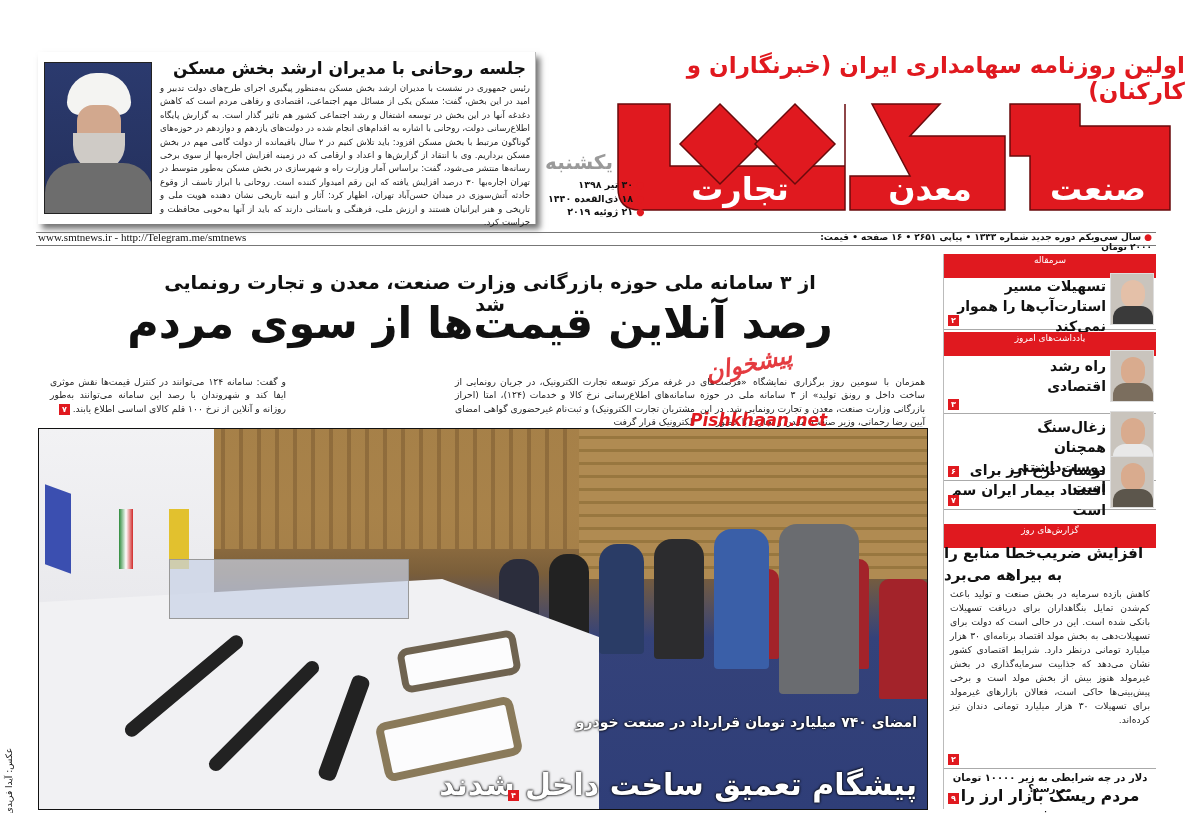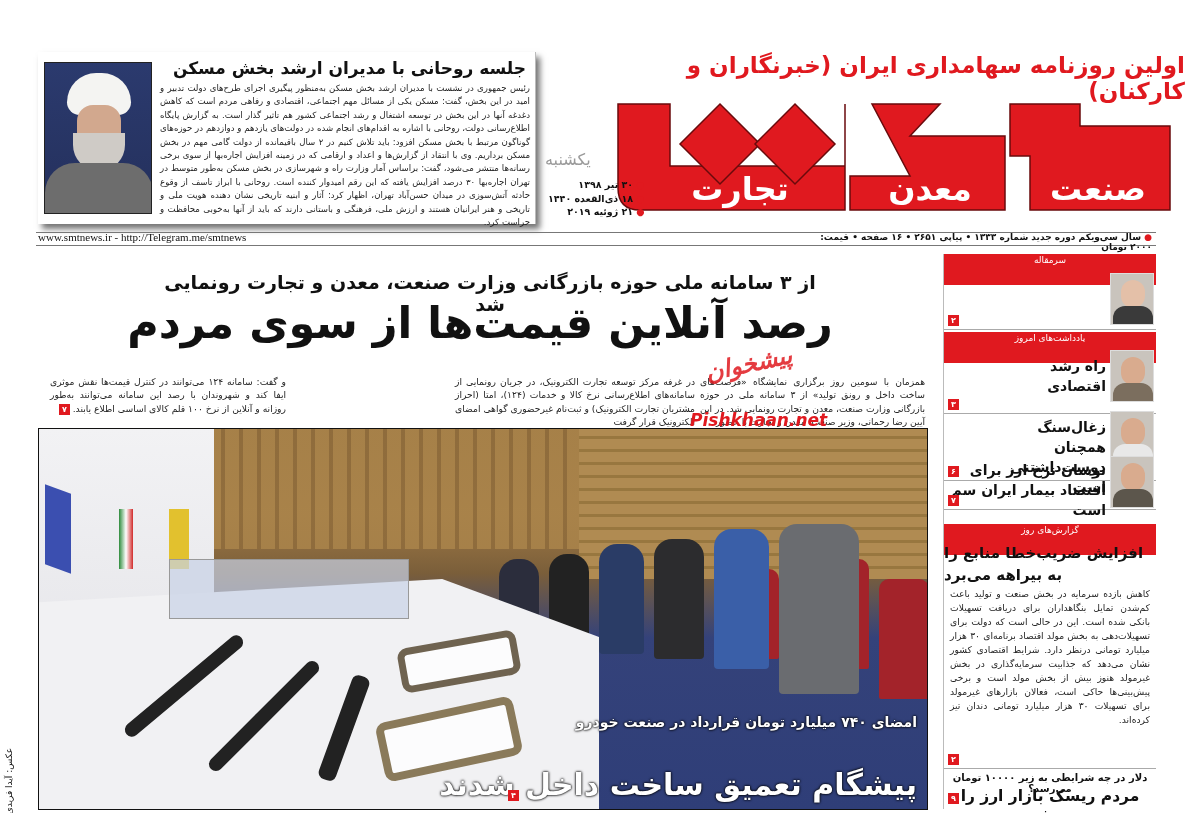--- a/index.html
+++ b/index.html
@@ -16,21 +16,21 @@
   #lead-photo .turban { position:absolute; left:22px; top:10px; width:64px; height:42px; border-radius:32px 32px 14px 14px; background:#f4f4f2; }
   #lead-photo .face { position:absolute; left:32px; top:42px; width:44px; height:46px; border-radius:16px; background:#d2a88e; }
   #lead-photo .beard { position:absolute; left:28px; top:70px; width:52px; height:38px; border-radius:0 0 26px 26px; background:#cfcbc6; }
   #lead-photo .robe { position:absolute; left:0; top:100px; width:108px; height:52px; background:#6d6d6d; border-radius:30px 30px 0 0; }
   #lead-title { left: 156px; top: 58px; width: 370px; font-size: 17px; font-weight: bold; }
   #lead-body { left: 160px; top: 82px; width: 370px; font-size: 8.6px; line-height: 13.4px; color:#222; text-align: justify; }
 
   
   #tagline { left: 640px; top: 52px; width: 545px; font-size: 23px; font-weight: bold; color: #e0191f; text-align: right; letter-spacing: -0.5px; }
   #logo { left: 610px; top: 96px; width: 580px; height: 120px; }
-  #weekday { left: 545px; top: 150px; font-size: 16px; font-weight: normal; color: #9a9a9a; }
+  #weekday { left: 545px; top: 150px; font-size: 20px; font-weight: bold; color: #9a9a9a; }
   #dates { left: 548px; top: 178px; font-size: 9.5px; font-weight: bold; line-height: 13.5px; }
   #dates .dot { color:#e0191f; margin-left:3px; }
 
   
   #rule-top { left: 36px; top: 232px; width: 1120px; height: 1px; background: #777; }
   #rule-bottom { left: 36px; top: 245px; width: 1120px; height: 1px; background: #777; }
   #web-links { left: 38px; top: 231px; font-family: "Liberation Serif", serif; font-size: 11px; }
   #issue-info { left: 800px; top: 232px; width: 352px; font-size: 9px; font-weight: bold; }
   #issue-info .dot { color:#e0191f; }
 
@@ -66,21 +66,21 @@
   .person { position:absolute; border-radius: 18px 18px 4px 4px; }
   .seat { position:absolute; background:#a3232a; border-radius: 10px 10px 2px 2px; }
   #photo-caption-kicker { right: 10px; top: 285px; font-size: 14px; font-weight: bold; color: #fff; text-shadow: 0 0 3px #000,0 0 2px #000; }
   #photo-caption-title1 { right: 10px; top: 305px; font-size: 30px; font-weight: bold; color: #fff; text-shadow: 0 0 3px #000,0 0 2px #000; line-height: 36px; }
   #photo-caption-title2 { right: 10px; top: 338px; font-size: 30px; font-weight: bold; color: #fff; text-shadow: 0 0 3px #000,0 0 2px #000; line-height: 36px; }
   #photo-caption-page { left: 508px; top: 790px; }
   #photo-credit { left: 4px; top: 745px; width: 60px; font-size: 9px; transform: rotate(-90deg); transform-origin: left top; white-space: nowrap; top: 808px; }
 
   
   #sidebar { left: 943px; top: 254px; width: 212px; height: 555px; border-left: 1px solid #bbb; }
-  .sec-head { position:absolute; left: 0; width: 212px; height: 31px; background: #e0191f; color: #fff; font-size: 9px; text-align: center; line-height: 13px; }
+  .sec-head { position:absolute; left: 0; width: 212px; height: 24px; background: #e0191f; color: #fff; font-size: 9px; text-align: center; line-height: 13px; }
   .sb-item { position: absolute; left: 0; width: 212px; border-bottom: 1px solid #aaa; }
   .sb-title { position: absolute; right: 50px; font-size: 14px; font-weight: bold; text-align: right; line-height: 20px; }
   .sb-photo { position: absolute; right: 2px; width: 44px; height: 52px; background: #c9c4bd; border: 1px solid #ddd; overflow:hidden; }
   .sb-photo .h { position:absolute; left:10px; top:6px; width:24px; height:28px; border-radius:12px; background:#d9ab8e; }
   .sb-photo .b { position:absolute; left:2px; top:32px; width:40px; height:22px; border-radius:12px 12px 0 0; background:#3a3a3a; }
   .sb-ref { position:absolute; left: 4px; bottom: 3px; }
   #report-title { left: 0; top: 288px; width: 212px; text-align: center; font-size: 15px; font-weight: bold; line-height: 22px; }
   #report-body { left: 6px; top: 333px; width: 200px; font-size: 9.2px; line-height: 14px; text-align: justify; color: #222; }
   #dollar-kicker { left: 6px; top: 518px; width: 200px; text-align:center; font-size: 10px; font-weight: bold; }
   #dollar-title { left: 0; top: 533px; width: 212px; text-align: center; font-size: 15.5px; font-weight: bold; line-height: 19px; }
@@ -168,20 +168,21 @@
   <div id="ph-gasket1" class="ph"></div>
   <div id="photo-caption-kicker" class="ph rtl">امضای ۷۴۰ میلیارد تومان قرارداد در صنعت خودرو</div>
   <div id="photo-caption-title2" class="ph rtl">پیشگام تعمیق ساخت داخل شدند</div>
 </div>
 <span id="photo-caption-page" class="abs page-ref">۴</span>
 <div id="photo-credit" class="abs rtl">عکس: آیدا فریدی</div>
 
 <div id="sidebar" class="abs">
   <div class="sec-head" style="top:0">سرمقاله</div>
   <div class="sb-item" style="top:14px;height:62px">
+    <div class="sb-title" style="top:8px;width:150px">تسهیلات مسیر استارت‌آپ‌ها را هموار نمی‌کند</div>
     <div class="sb-photo" style="top:5px">
         <div class="h" style="background:#e4c0a8"></div>
         <div class="b"></div>
       </div>
     <span class="sb-ref page-ref">۲</span>
   </div>
 
   <div class="sec-head" style="top:78px">یادداشت‌های امروز</div>
   <div class="sb-item" style="top:92px;height:68px">
     <div class="sb-title" style="top:10px;width:100px">راه رشد اقتصادی</div>

